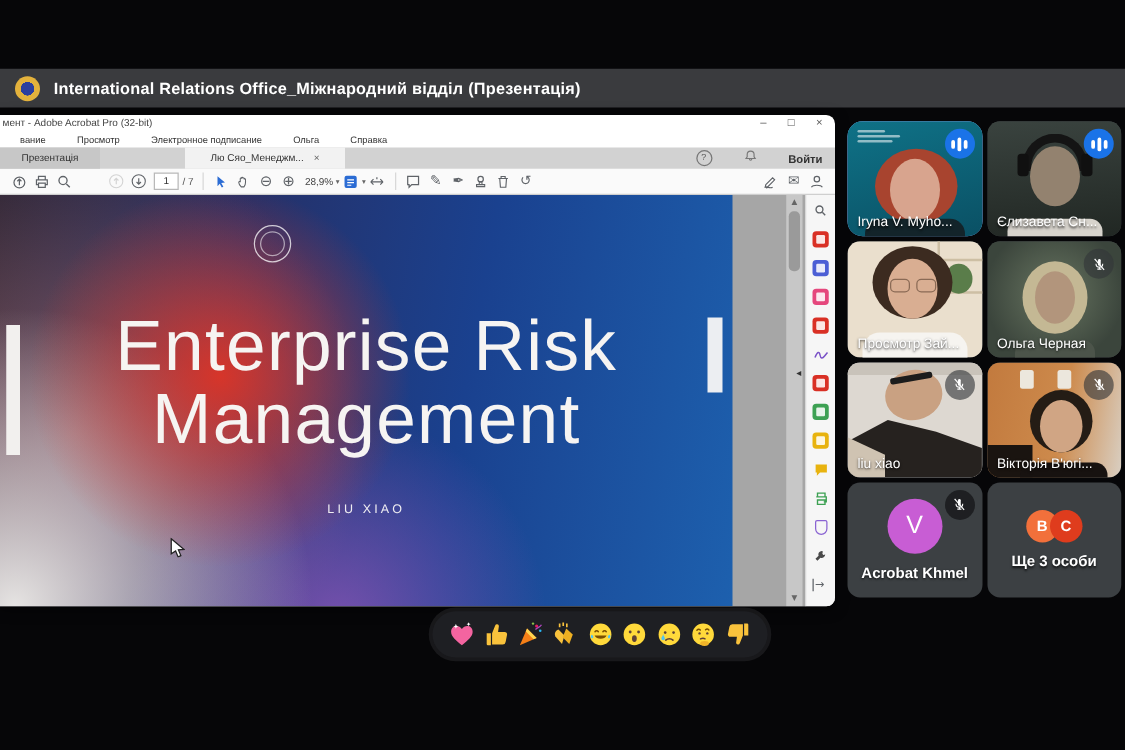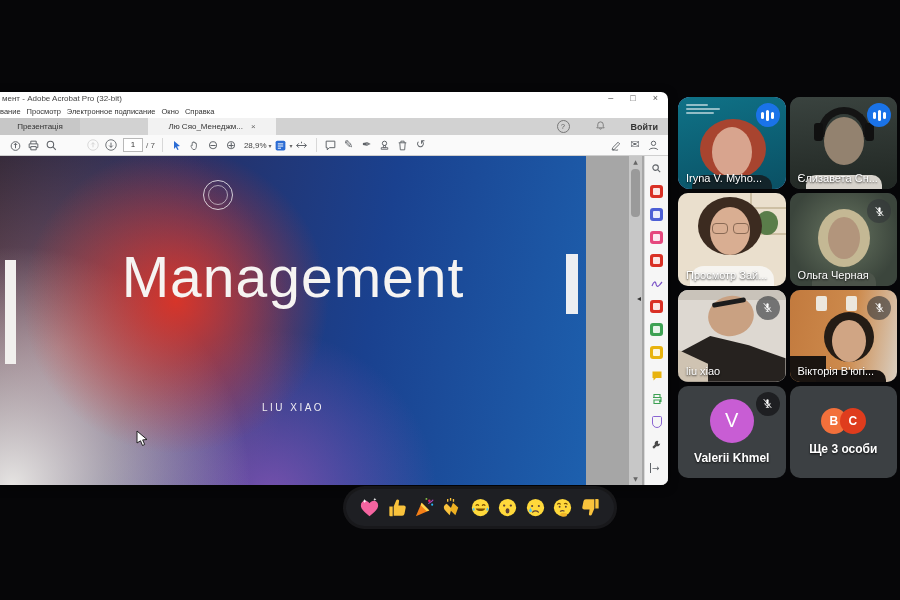--- a/index.html
+++ b/index.html
@@ -13,21 +13,21 @@
     background:radial-gradient(circle at 50% 50%,#2b3f9e 0 38%,#e3b23c 39% 78%,#8a6a1f 100%);}
   .meet-title{color:#fff;font-size:13px;font-weight:bold;letter-spacing:.2px;}
 
   
   .acrobat{position:absolute;left:0;top:92px;width:668px;height:393px;background:#fff;
     border-radius:0 7px 7px 0;overflow:hidden;box-shadow:0 2px 10px rgba(0,0,0,.6);}
   .titlebar{position:relative;height:13px;display:flex;align-items:center;}
   .win-title{font-size:8px;color:#444;padding-left:2px;white-space:nowrap;}
   .win-controls{position:absolute;right:10px;top:0;display:flex;gap:17px;font-size:9px;color:#555;line-height:13px;}
   .win-controls span{cursor:default;}
-  .menubar{height:13px;display:flex;gap:6px;align-items:center;font-size:7.5px;color:#333;padding-left:0;}
+  .menubar{height:13px;display:flex;gap:25px;align-items:center;font-size:7.5px;color:#333;padding-left:16px;}
   .tabbar{position:relative;height:17px;background:#d2d2d2;display:flex;align-items:stretch;}
   .tab{display:flex;align-items:center;justify-content:center;font-size:8px;color:#333;}
   .tab-tools{width:80px;background:#c7c7c7;}
   .tab-doc{width:128px;margin-left:68px;background:#f2f2f2;gap:8px;}
   .tab-close{font-size:8px;color:#666;}
   .tab-right{position:absolute;right:10px;top:0;height:100%;display:flex;align-items:center;gap:25px;}
   .help-circ{width:11px;height:11px;border:1px solid #777;border-radius:50%;font-size:7px;color:#555;
     display:flex;align-items:center;justify-content:center;}
   .signin{font-size:9px;color:#333;font-weight:bold;}
 
@@ -112,37 +112,41 @@
     border-radius:19px;display:flex;align-items:center;justify-content:space-between;
     padding:0 12px;box-sizing:border-box;box-shadow:0 0 0 3px rgba(60,60,64,.35);}
   .rbtn{width:23px;height:23px;padding:0;border:none;background:none;cursor:pointer;}
   .rbtn svg{display:block;width:23px;height:23px;}
 </style>
 </head>
 <body>
 
 <div class="app">
 
+  <div class="meet-header">
+    <div class="meet-logo"></div>
+    <div class="meet-title">International Relations Office_Міжнародний відділ (Презентація)</div>
+  </div>
 
   <div class="acrobat">
 
     <div class="titlebar">
       <span class="win-title">мент - Adobe Acrobat Pro (32-bit)</span>
       <div class="win-controls">
         <span>–</span>
         <span>□</span>
         <span>×</span>
       </div>
     </div>
 
     <div class="menubar">
       <span>вание</span>
       <span>Просмотр</span>
       <span>Электронное подписание</span>
-      <span>Окно</span>
+      <span>Ольга</span>
       <span>Справка</span>
     </div>
 
     <div class="tabbar">
       <div class="tab tab-tools">
         <span>Презентація</span>
       </div>
       <div class="tab tab-doc">
         <span>Лю Сяо_Менеджм...</span>
         <span class="tab-close">×</span>
@@ -251,20 +255,21 @@
             <path d="M4 20c2-4 14-4 16 0" fill="none" stroke="#5f6368" stroke-width="1.8"></path>
           </svg>
       </span>
     </div>
 
     <div class="docarea">
 
       <div class="slide">
         <div class="uni-logo"></div>
         <div class="slide-title">
+          <div>Enterprise Risk</div>
           <div>Management</div>
         </div>
         <div class="slide-author">LIU XIAO</div>
         <div class="bar-left"></div>
         <div class="bar-right"></div>
         <div class="slide-cursor">
           <svg width="12" height="16" viewBox="0 0 12 16">
               <path d="M1 1l10 8.5-4.3.4 2 4.6-2.2 1-2-4.7L1 13z" fill="#fff" stroke="#222" stroke-width="1"></path>
             </svg>
         </div>
@@ -420,21 +425,21 @@
             <path d="M7 11a5 5 0 0 0 10 0M12 16v3M9 19h6" fill="none" stroke="#fff" stroke-width="1.6"></path>
             <path d="M5 4l14 16" stroke="#fff" stroke-width="1.8"></path>
           </svg>
       </div>
       <div class="pname">Вікторія В'югі...</div>
     </div>
 
     <div class="tile">
       <div class="center-col">
         <div class="avatar-big" style="background:#c85dd4">V</div>
-        <div class="cname">Valerii Khmel</div>
+        <div class="cname">Acrobat Khmel</div>
       </div>
       <div class="badge mute" style="background:rgba(25,26,28,.85)">
         <svg width="13" height="13" viewBox="0 0 24 24">
             <rect x="10" y="4" width="4" height="10" rx="2" fill="#fff"></rect>
             <path d="M7 11a5 5 0 0 0 10 0M12 16v3M9 19h6" fill="none" stroke="#fff" stroke-width="1.6"></path>
             <path d="M5 4l14 16" stroke="#fff" stroke-width="1.8"></path>
           </svg>
       </div>
     </div>
 

